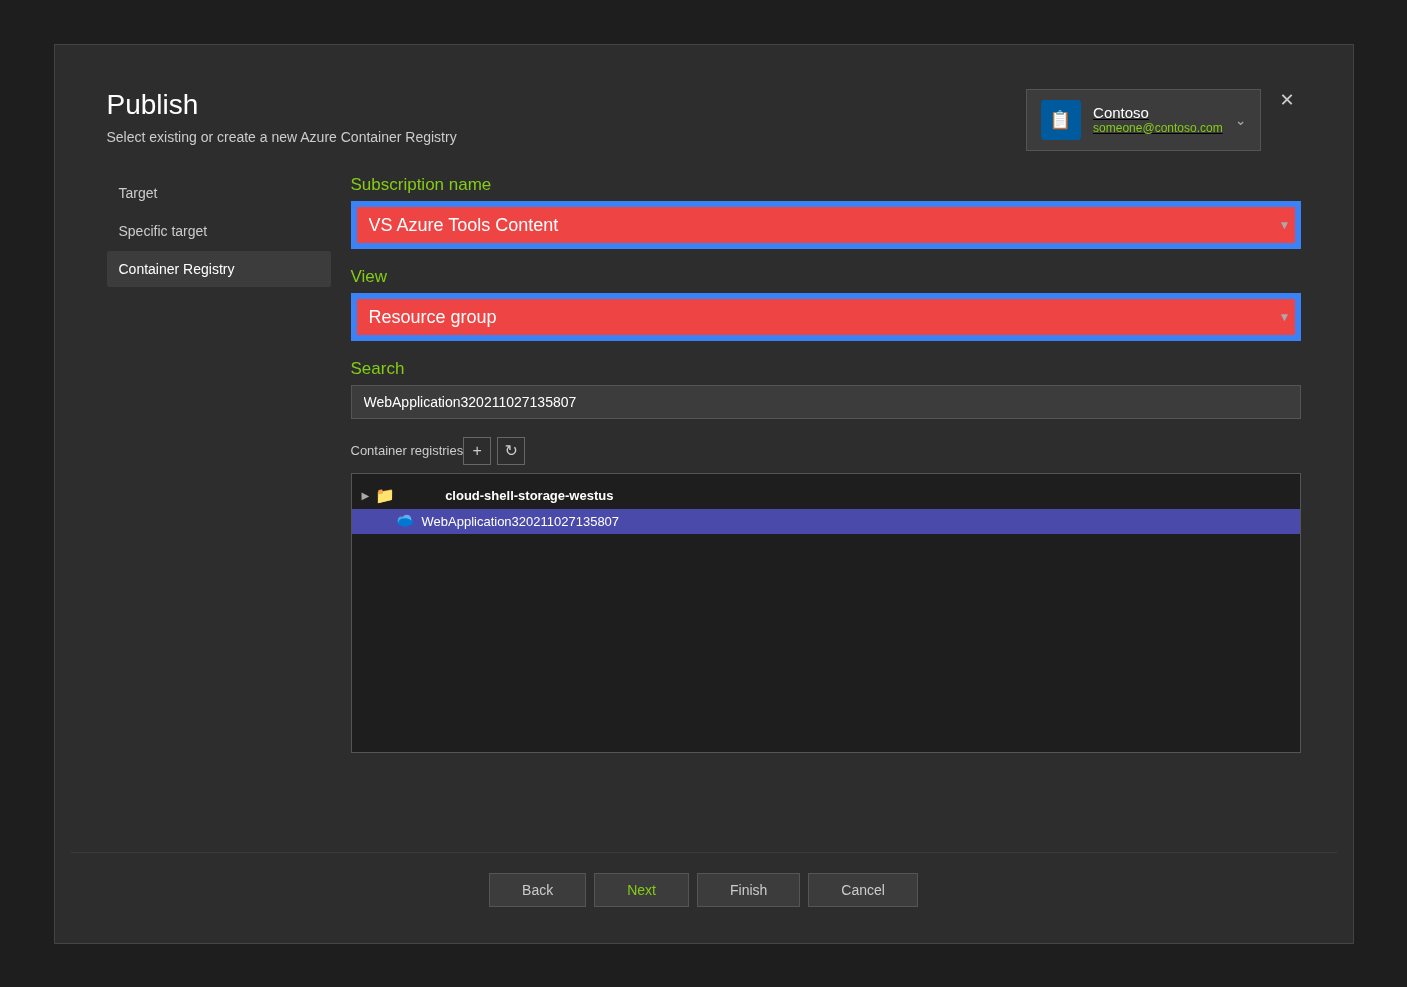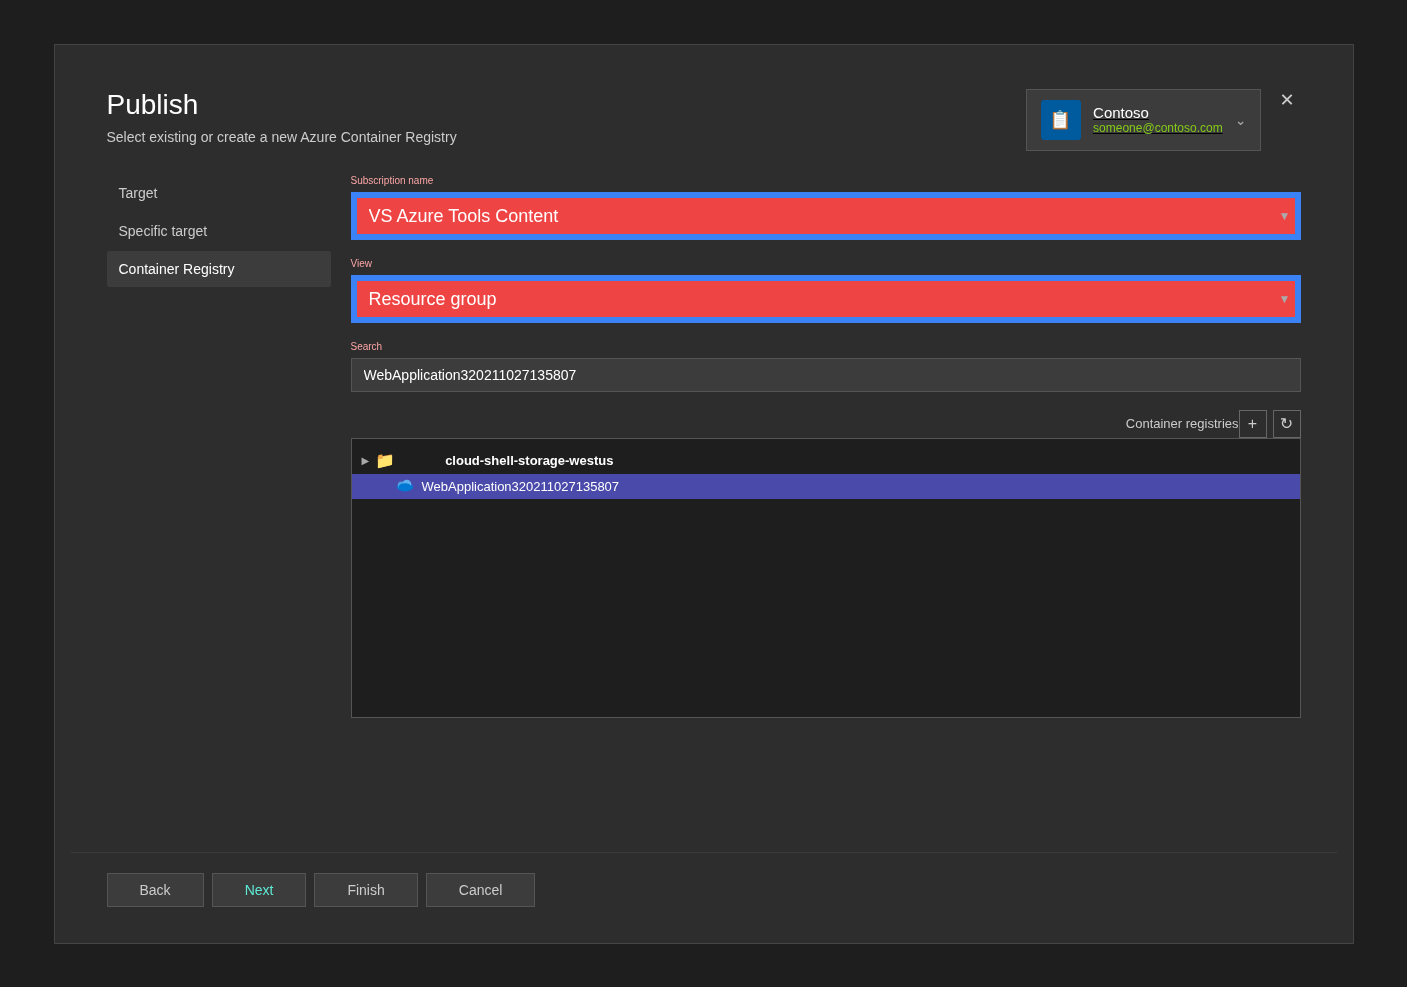--- a/index.html
+++ b/index.html
@@ -105,22 +105,22 @@
       color: #ffffff;
     }
     .main-content {
       flex: 1;
       padding: 0 36px 0 20px;
     }
     .field-group {
       margin-bottom: 18px;
     }
     .field-label {
-      color: #fca5a5;
-      font-size: 10px;
+      color: #84cc16;
+      font-size: 17px;
       margin-bottom: 6px;
     }
     .select-wrapper {
       position: relative;
     }
     .select-wrapper select {
       width: 100%;
       background: #ef4444;
       border: 6px solid #3b82f6;
       color: #ffffff;
@@ -148,21 +148,22 @@
       color: #ffffff;
       font-size: 14px;
       padding: 8px 12px;
       outline: none;
       border-radius: 0;
     }
     .search-input::placeholder { color: #888; }
     .registries-header {
       display: flex;
       align-items: center;
-      justify-content: flex-end;
+      justify-content: flex-start;
+      margin-bottom: 8px;
     }
     .registries-label {
       color: #cccccc;
       font-size: 13px;
     }
     .registries-actions {
       display: flex;
       gap: 6px;
     }
     .icon-btn {
@@ -220,37 +221,37 @@
       background: #4a4aaa;
       color: #ffffff;
     }
     .cloud-icon {
       width: 18px;
       height: 14px;
       flex-shrink: 0;
     }
     .dialog-footer {
       display: flex;
-      justify-content: flex-start;
+      justify-content: center;
       padding: 20px 36px;
       gap: 8px;
       border-top: 1px solid #3a3a3a;
       margin-top: auto;
     }
     .footer-btn {
       background: #3c3c3c;
       border: 1px solid #555;
       color: #cccccc;
       font-size: 14px;
       padding: 8px 32px;
       cursor: pointer;
       min-width: 90px;
     }
     .footer-btn:disabled {
-      color: #5eead4;
+      color: #84cc16;
       cursor: default;
     }
   </style>
 </head>
 <body>
 
 <div class="dialog">
 
   <div class="dialog-header">
     <div>

